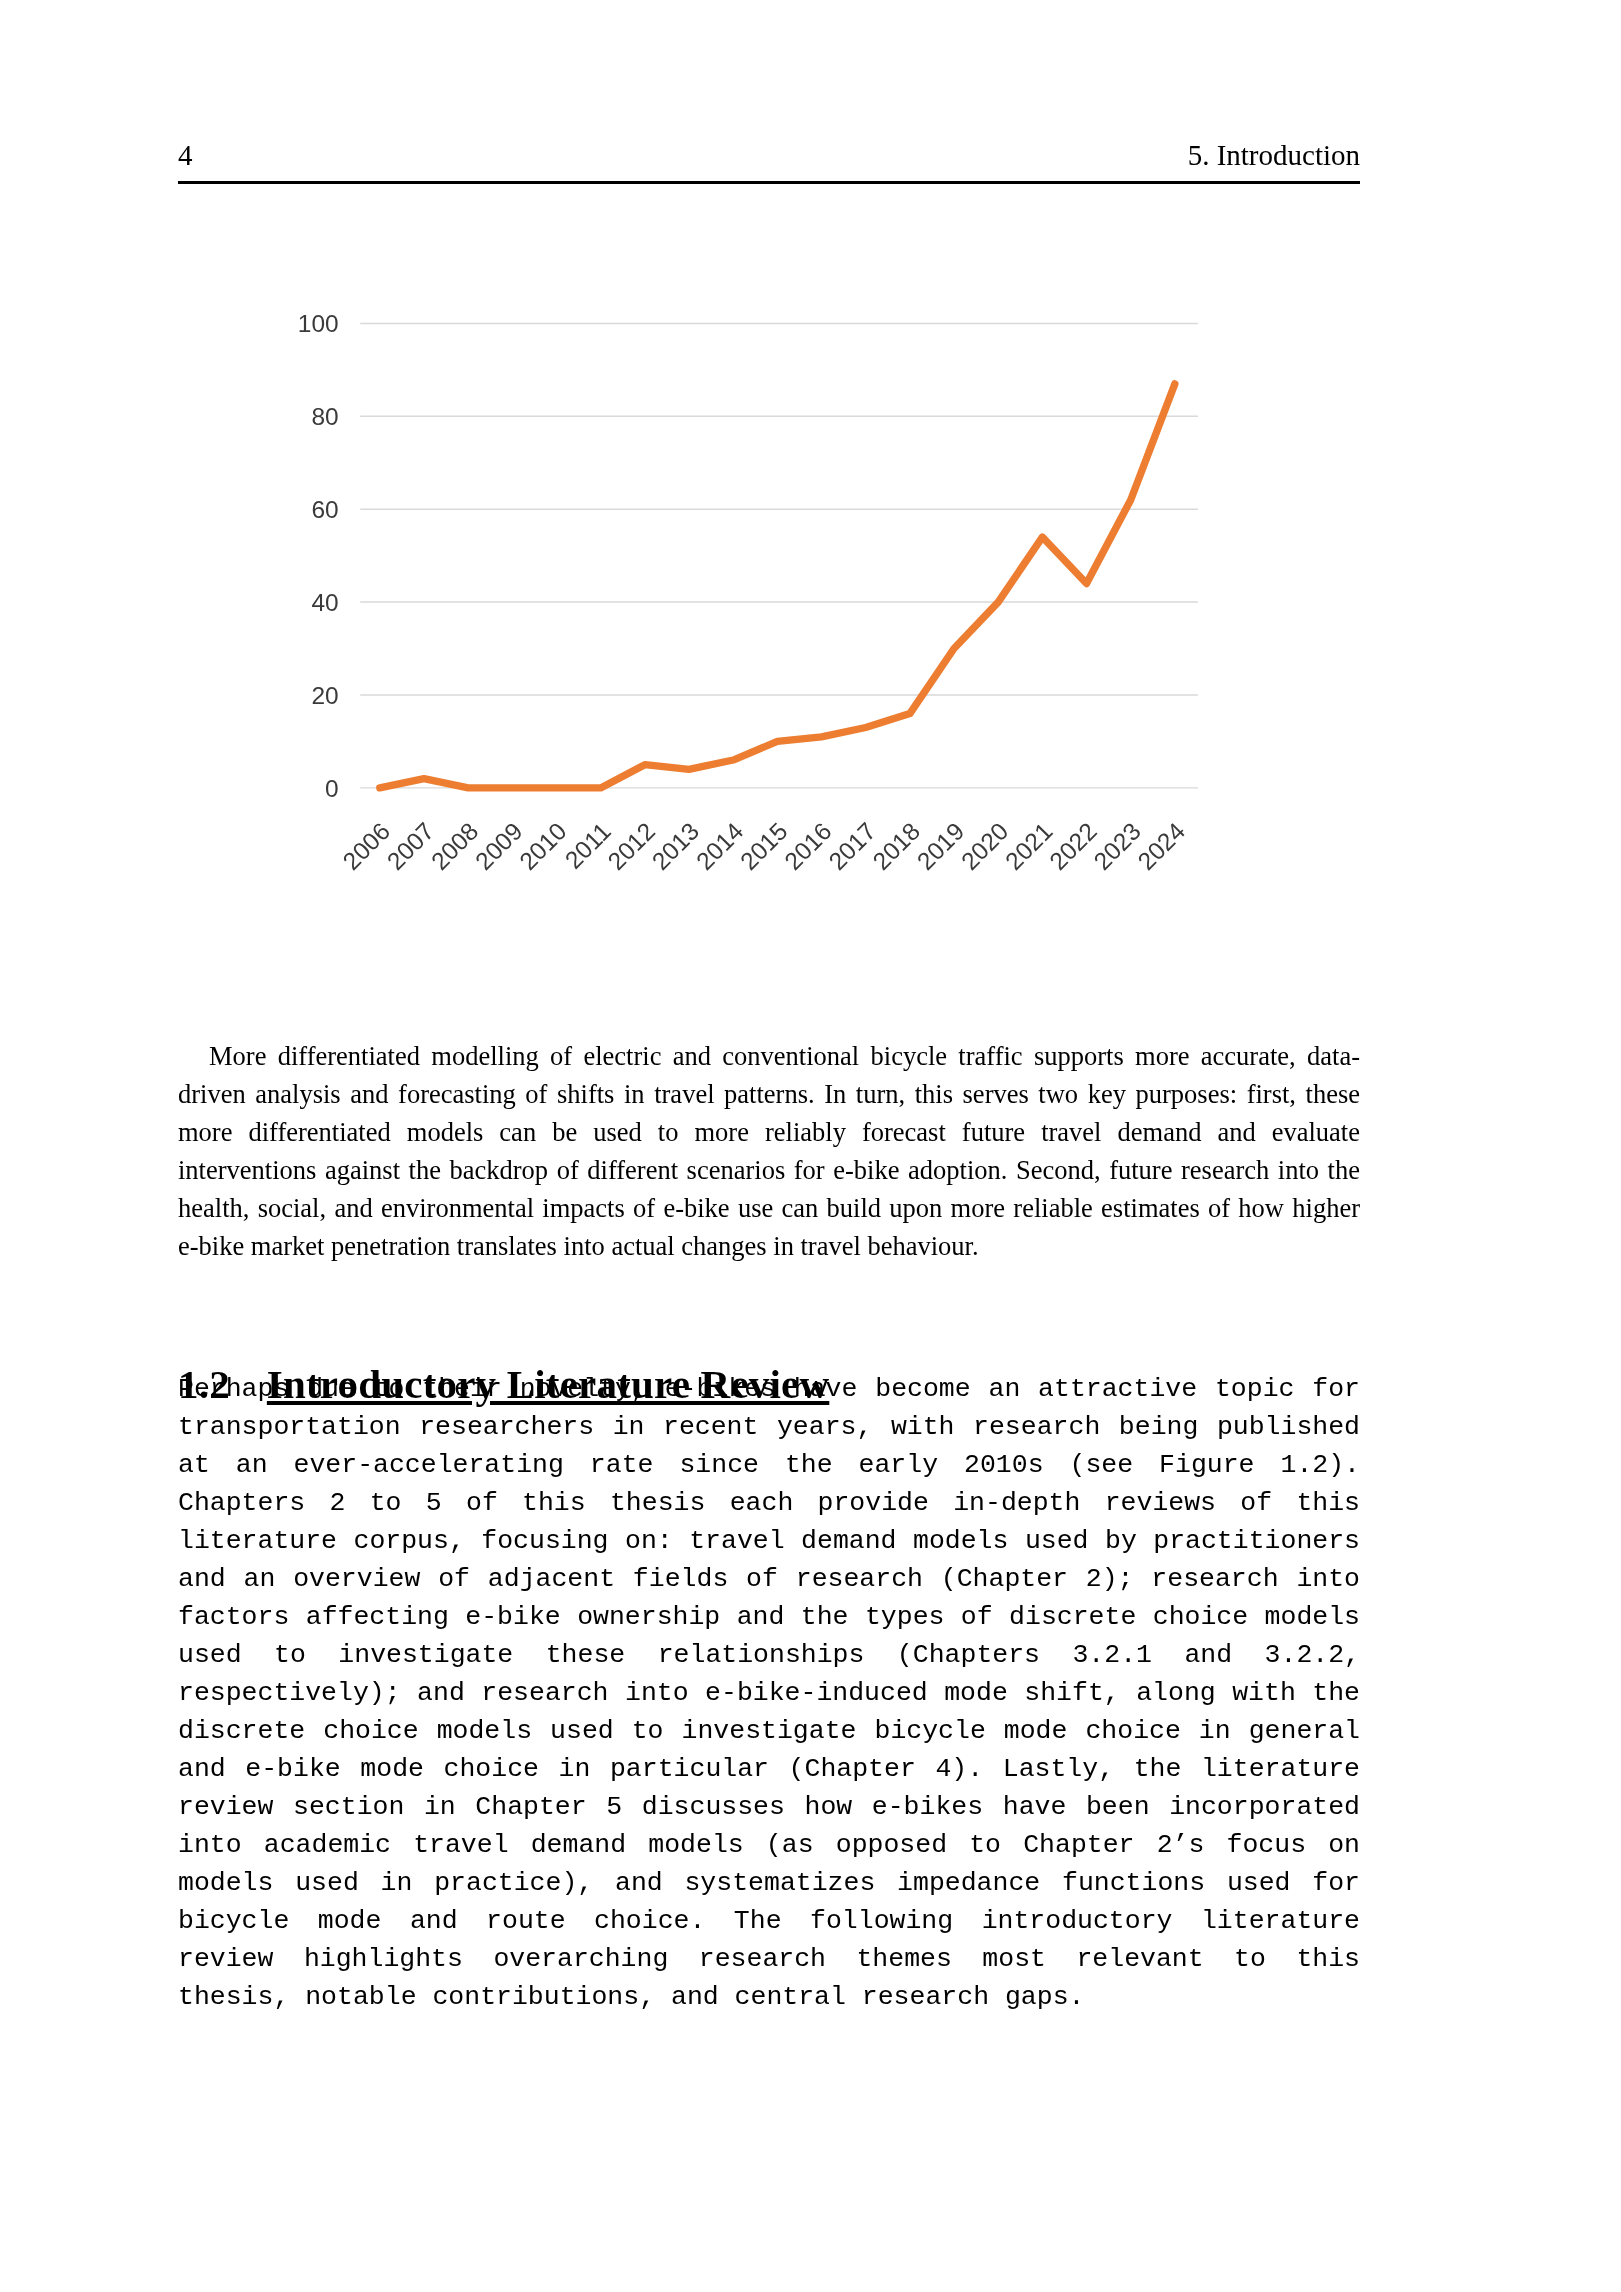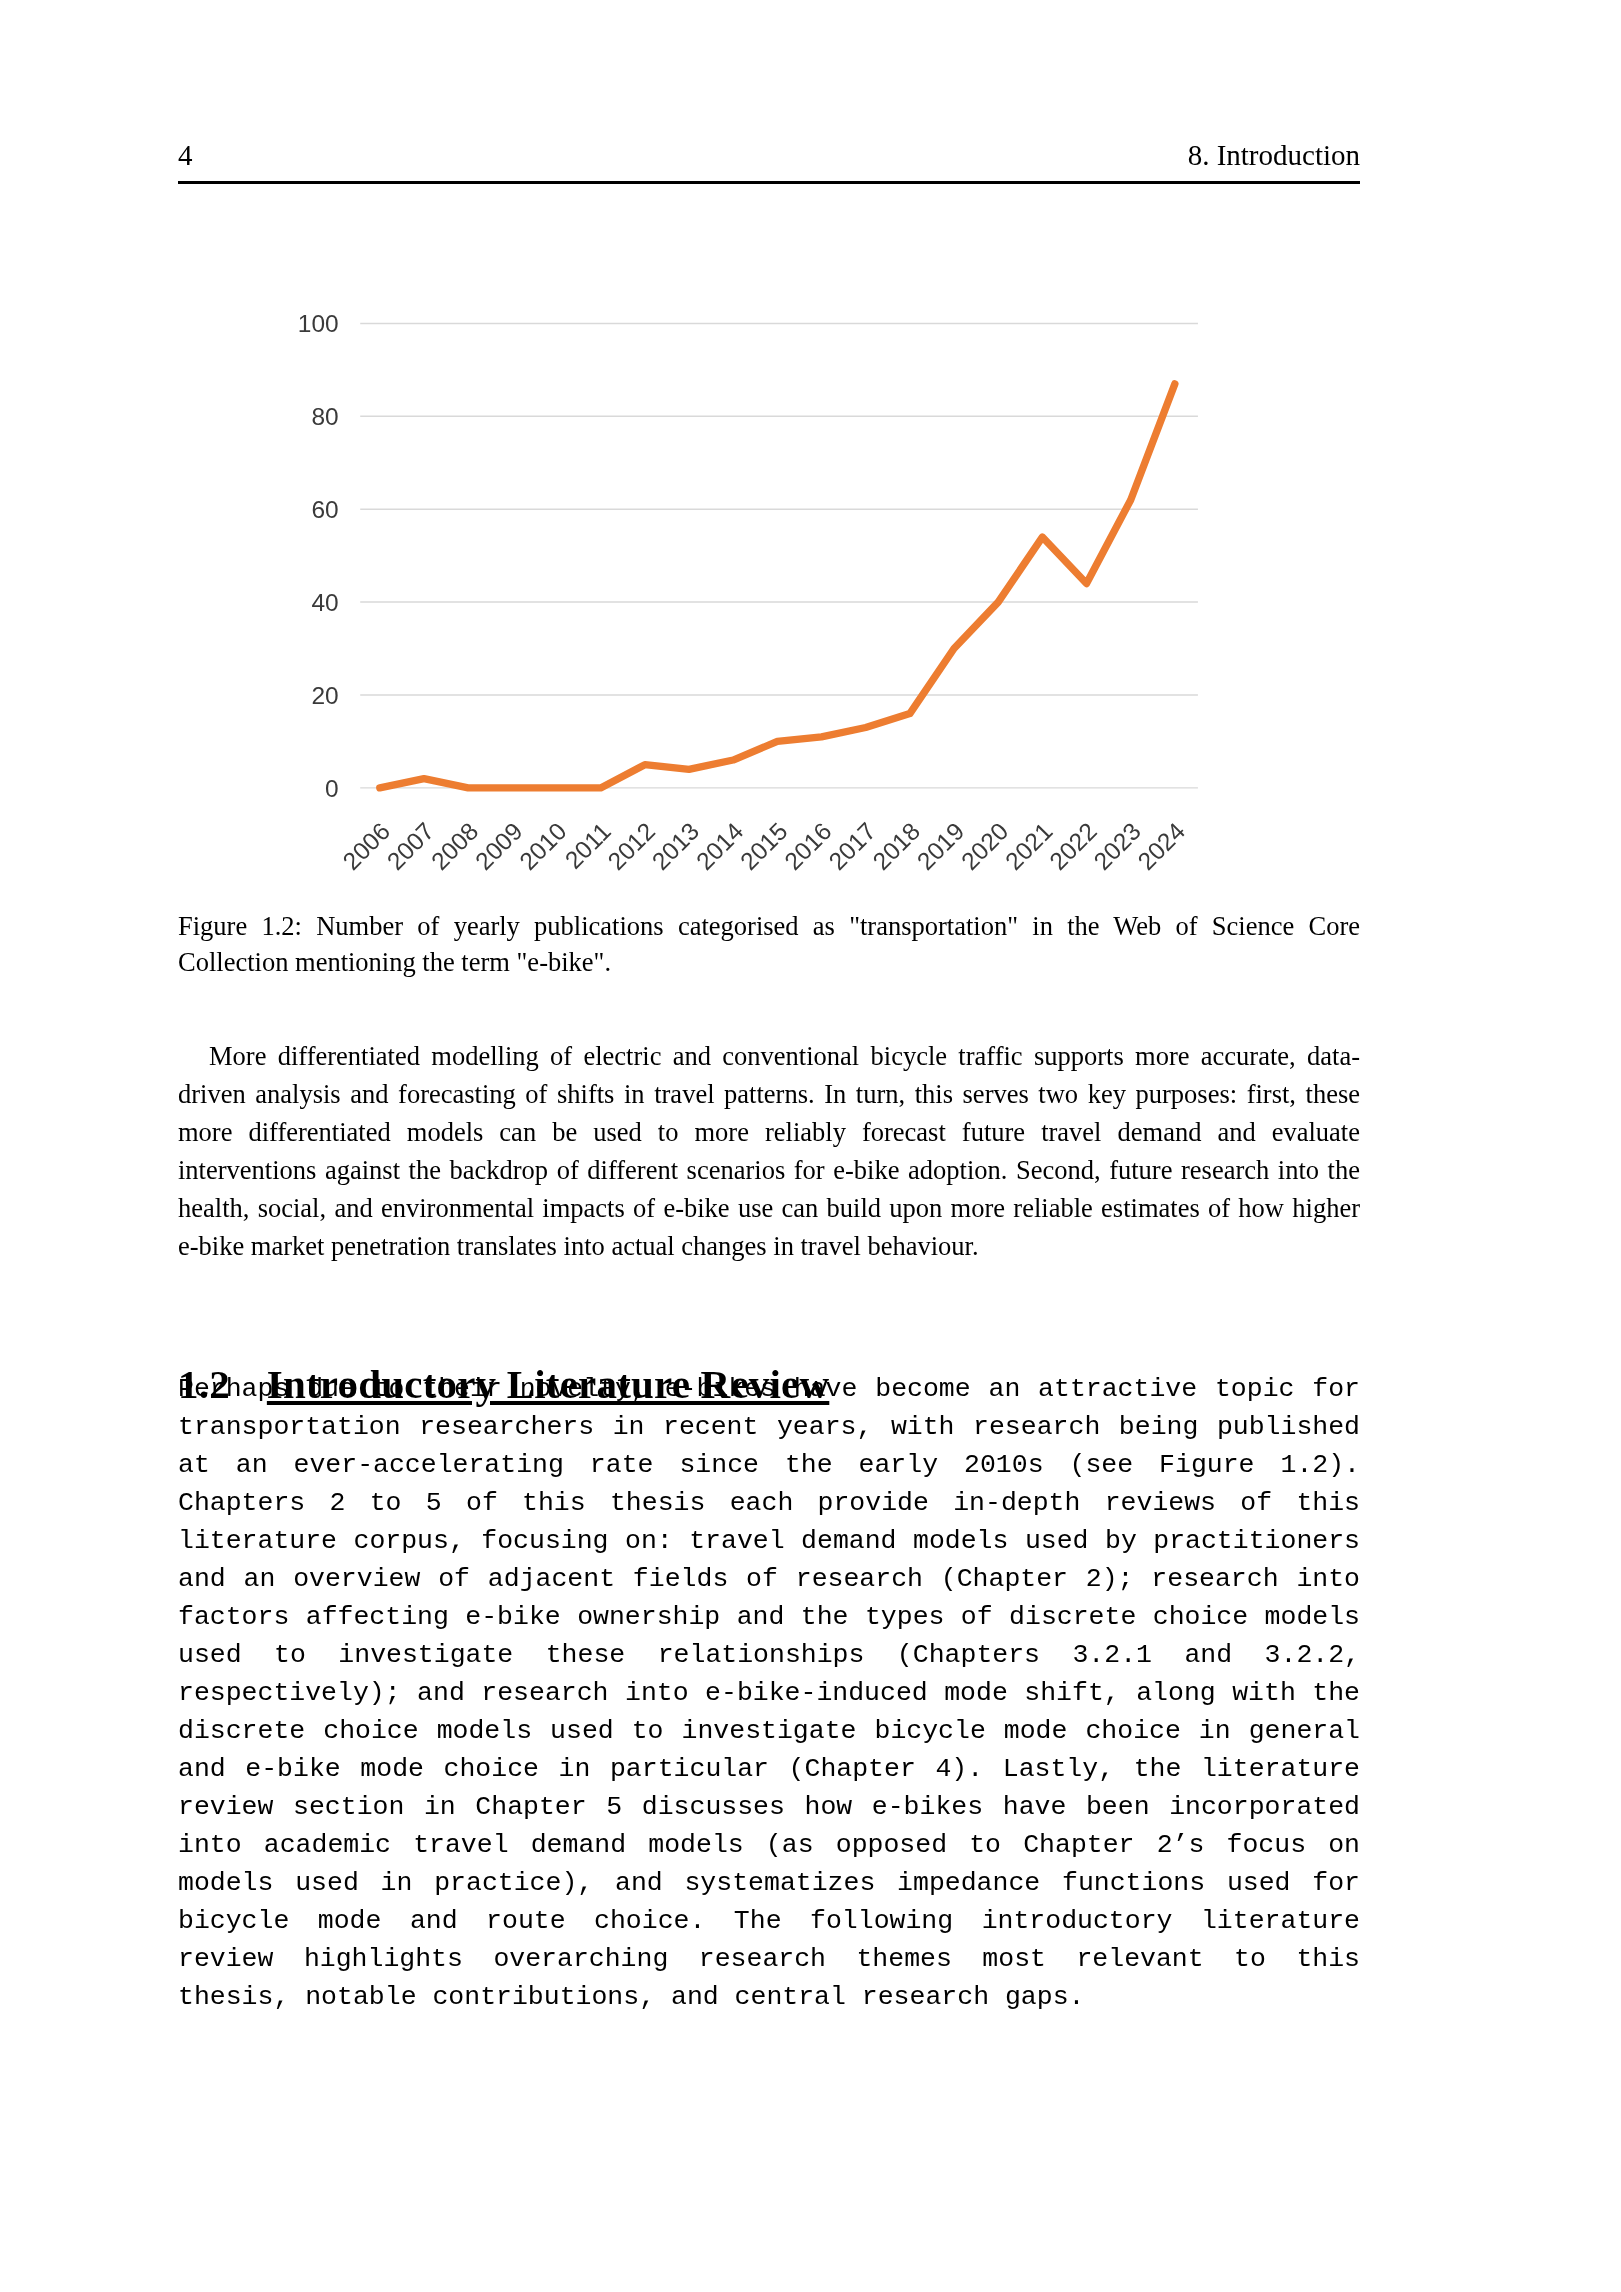--- a/index.html
+++ b/index.html
@@ -49,21 +49,21 @@
   }
   .section-number { display:inline-block; margin-right:37px; }
 </style>
 </head>
 <body>
 
 <div class="page">
 
   <div class="header-left">4</div>
 
-  <div class="header-right">8. Introduction</div>
+  <div class="header-right">5. Introduction</div>
 
   <div class="header-rule"></div>
 
   <div class="chart-wrap">
     <svg id="chart-svg" width="1019" height="588" viewBox="0 0 1040 600">
         <line x1="138" x2="993" y1="504" y2="504" stroke="#D9D9D9" stroke-width="1.5"></line>
         <text x="116" y="513" text-anchor="end" font-size="25" fill="#3a3a3a">0</text>
         <line x1="138" x2="993" y1="409.2" y2="409.2" stroke="#D9D9D9" stroke-width="1.5"></line>
         <text x="116" y="418.2" text-anchor="end" font-size="25" fill="#3a3a3a">20</text>
         <line x1="138" x2="993" y1="314.4" y2="314.4" stroke="#D9D9D9" stroke-width="1.5"></line>
@@ -90,21 +90,20 @@
         <text x="756.04" y="550" text-anchor="end" font-size="25" fill="#3a3a3a" transform="rotate(-45 756.04 550)">2019</text>
         <text x="801.12" y="550" text-anchor="end" font-size="25" fill="#3a3a3a" transform="rotate(-45 801.12 550)">2020</text>
         <text x="846.1999999999999" y="550" text-anchor="end" font-size="25" fill="#3a3a3a" transform="rotate(-45 846.1999999999999 550)">2021</text>
         <text x="891.28" y="550" text-anchor="end" font-size="25" fill="#3a3a3a" transform="rotate(-45 891.28 550)">2022</text>
         <text x="936.36" y="550" text-anchor="end" font-size="25" fill="#3a3a3a" transform="rotate(-45 936.36 550)">2023</text>
         <text x="981.4399999999999" y="550" text-anchor="end" font-size="25" fill="#3a3a3a" transform="rotate(-45 981.4399999999999 550)">2024</text>
         <polyline points="158,504 203.07999999999998,494.52 248.16,504 293.24,504 338.32,504 383.4,504 428.48,480.3 473.56,485.04 518.64,475.56 563.72,456.6 608.8,451.86 653.88,442.38 698.96,428.15999999999997 744.04,361.8 789.12,314.4 834.1999999999999,248.04 879.28,295.44 924.36,210.12 969.4399999999999,91.62" fill="none" stroke="#ED7D31" stroke-width="7.5" stroke-linecap="round" stroke-linejoin="round"></polyline>
       </svg>
   </div>
 
-  <div class="caption">Figure 1.2: Number of yearly publications categorised as "transportation" in the Web of Science Core Collection mentioning the term "e-bike".</div>
 
   <div class="para para-1">More differentiated modelling of electric and conventional bicycle traffic supports more accurate, data-driven analysis and forecasting of shifts in travel patterns. In turn, this serves two key purposes: first, these more differentiated models can be used to more reliably forecast future travel demand and evaluate interventions against the backdrop of different scenarios for e-bike adoption. Second, future research into the health, social, and environmental impacts of e-bike use can build upon more reliable estimates of how higher e-bike market penetration translates into actual changes in travel behaviour.</div>
 
   <div class="section-heading">
     <span class="section-number">1.2</span><span>Introductory Literature Review</span>
   </div>
 
   <div class="para para-2">Perhaps due to their novelty, e-bikes have become an attractive topic for transportation researchers in recent years, with research being published at an ever-accelerating rate since the early 2010s (see Figure 1.2). Chapters 2 to 5 of this thesis each provide in-depth reviews of this literature corpus, focusing on: travel demand models used by practitioners and an overview of adjacent fields of research (Chapter 2); research into factors affecting e-bike ownership and the types of discrete choice models used to investigate these relationships (Chapters 3.2.1 and 3.2.2, respectively); and research into e-bike-induced mode shift, along with the discrete choice models used to investigate bicycle mode choice in general and e-bike mode choice in particular (Chapter 4). Lastly, the literature review section in Chapter 5 discusses how e-bikes have been incorporated into academic travel demand models (as opposed to Chapter 2’s focus on models used in practice), and systematizes impedance functions used for bicycle mode and route choice. The following introductory literature review highlights overarching research themes most relevant to this thesis, notable contributions, and central research gaps.</div>
 
 </div>

